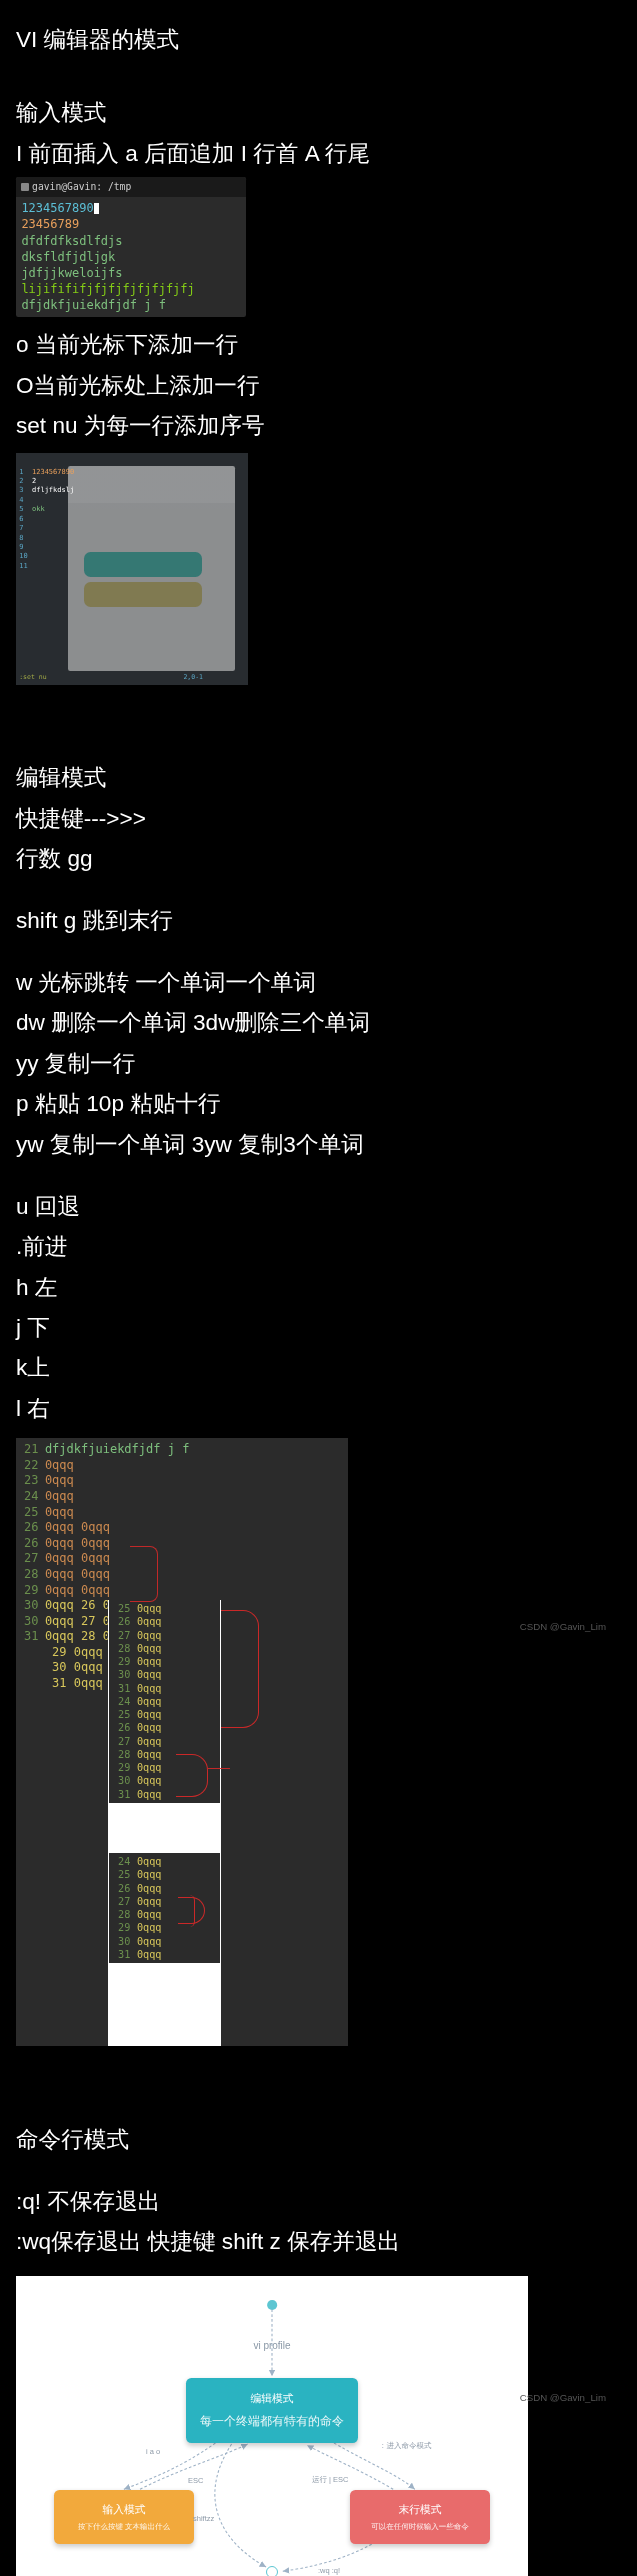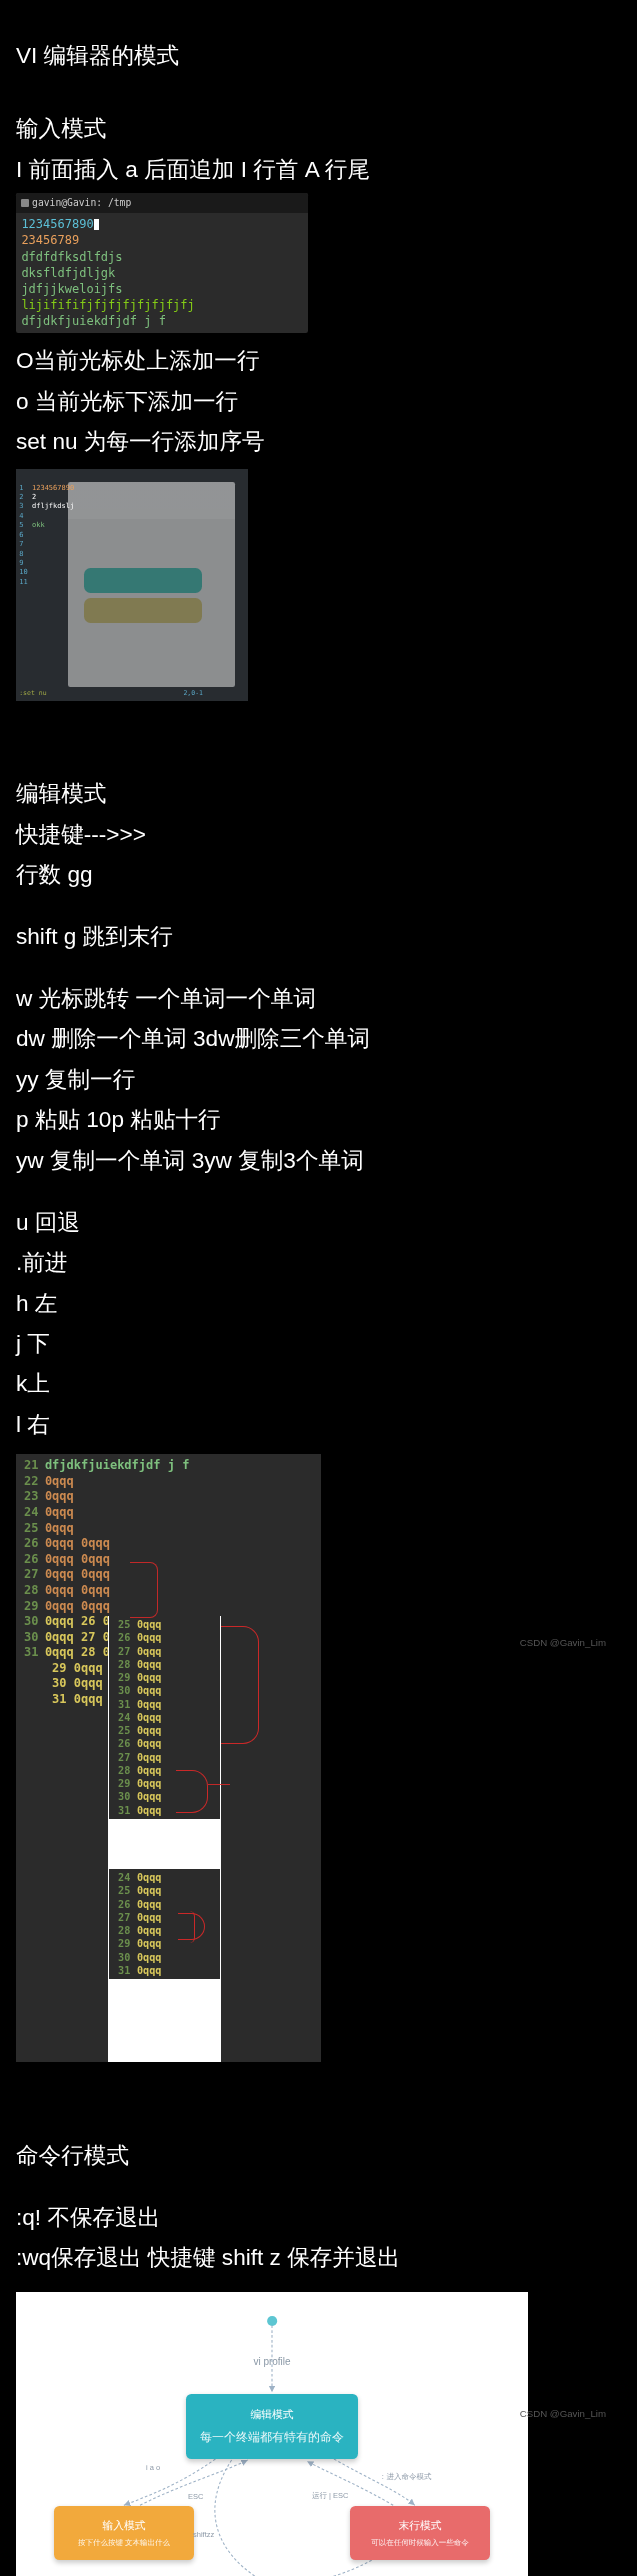--- a/index.html
+++ b/index.html
@@ -6,29 +6,29 @@
   body {
     background: #000;
     color: #fff;
     font-family: "Microsoft YaHei", "PingFang SC", sans-serif;
     font-size: 22.6px;
     line-height: 1.6;
     width: 638px;
     padding: 21.5px 16px;
   }
   .section-title { margin-top: 43px; margin-bottom: 16px; }
-  .section-title.first { margin-top: 16px; }
+  .section-title.first { margin-top: 0; }
   .para { margin-bottom: 4.3px; }
   .gap { height: 21.5px; }
   .gap-lg { height: 65px; }
 
   
   .terminal {
     background: #2b2b2b;
-    width: 292px;
+    width: 230px;
     font-family: "Consolas", monospace;
     font-size: 12px;
     border-radius: 2.2px;
     overflow: hidden;
     margin: 5.4px 0 10.8px 0;
   }
   .term-title {
     background: #1a1a1a;
     color: #ccc;
     padding: 2.2px 5.4px;
@@ -93,28 +93,27 @@
     position: absolute;
     left: 3.2px; bottom: 2.2px;
     font-size: 6.5px;
     color: #a0a846;
   }
   .shot2 .status .r { color: #5aa6c5; }
 
   
   .composite {
     background: #2b2b2b;
-    width: 305px;
+    width: 332px;
     height: 608px;
     position: relative;
     font-family: "Consolas", monospace;
     font-size: 12px;
     margin: 10.8px 0;
     overflow: hidden;
-    font-weight: bold;
   }
   .composite .col-a {
     position: absolute;
     left: 5.4px; top: 4.3px;
   }
   .composite .col-a .ln { line-height: 1.3; }
   .composite .whitebox {
     position: absolute;
     background: #fff;
     width: 113px;
@@ -270,22 +269,22 @@
         <div class="line teal">1234567890<span class="caret"></span></div>
         <div class="line orange">23456789</div>
         <div class="line green">dfdfdfksdlfdjs</div>
         <div class="line green">dksfldfjdljgk</div>
         <div class="line green">jdfjjkweloijfs</div>
         <div class="line pink">lijifififjfjfjfjfjfjfjfj</div>
         <div class="line green">dfjdkfjuiekdfjdf j f</div>
       </div>
 </div>
 
+<div class="para">o 当前光标下添加一行</div>
 <div class="para">O当前光标处上添加一行</div>
-<div class="para">o 当前光标下添加一行</div>
 <div class="para">set nu 为每一行添加序号</div>
 
 <div class="shot2">
   <div class="blurry">
     <div class="btn b1"></div>
     <div class="btn b2"></div>
   </div>
   <div class="numcol" id="shot2-nums">
         <div>1</div>
         <div>2</div>
@@ -439,21 +438,21 @@
     <div class="t2">按下什么按键 文本输出什么</div>
   </div>
   <div class="node n-right">
     <div class="t1">末行模式</div>
     <div class="t2">可以在任何时候输入一些命令</div>
   </div>
 
   <div class="lbl" style="left:130px;top:170px">i a o</div>
   <div class="lbl" style="left:172px;top:199px">ESC</div>
   <div class="lbl" style="left:177px;top:237px">shiftzz</div>
-  <div class="lbl" style="left:363px;top:179px">：进入命令模式</div>
+  <div class="lbl" style="left:363px;top:164px">：进入命令模式</div>
   <div class="lbl" style="left:296px;top:198px">运行 | ESC</div>
   <div class="lbl" style="left:302px;top:289px">:wq :q!</div>
 
   <div class="dot2"></div>
 </div>
 
 <div class="watermark wm2">CSDN @Gavin_Lim</div>
 
 </div>
 

